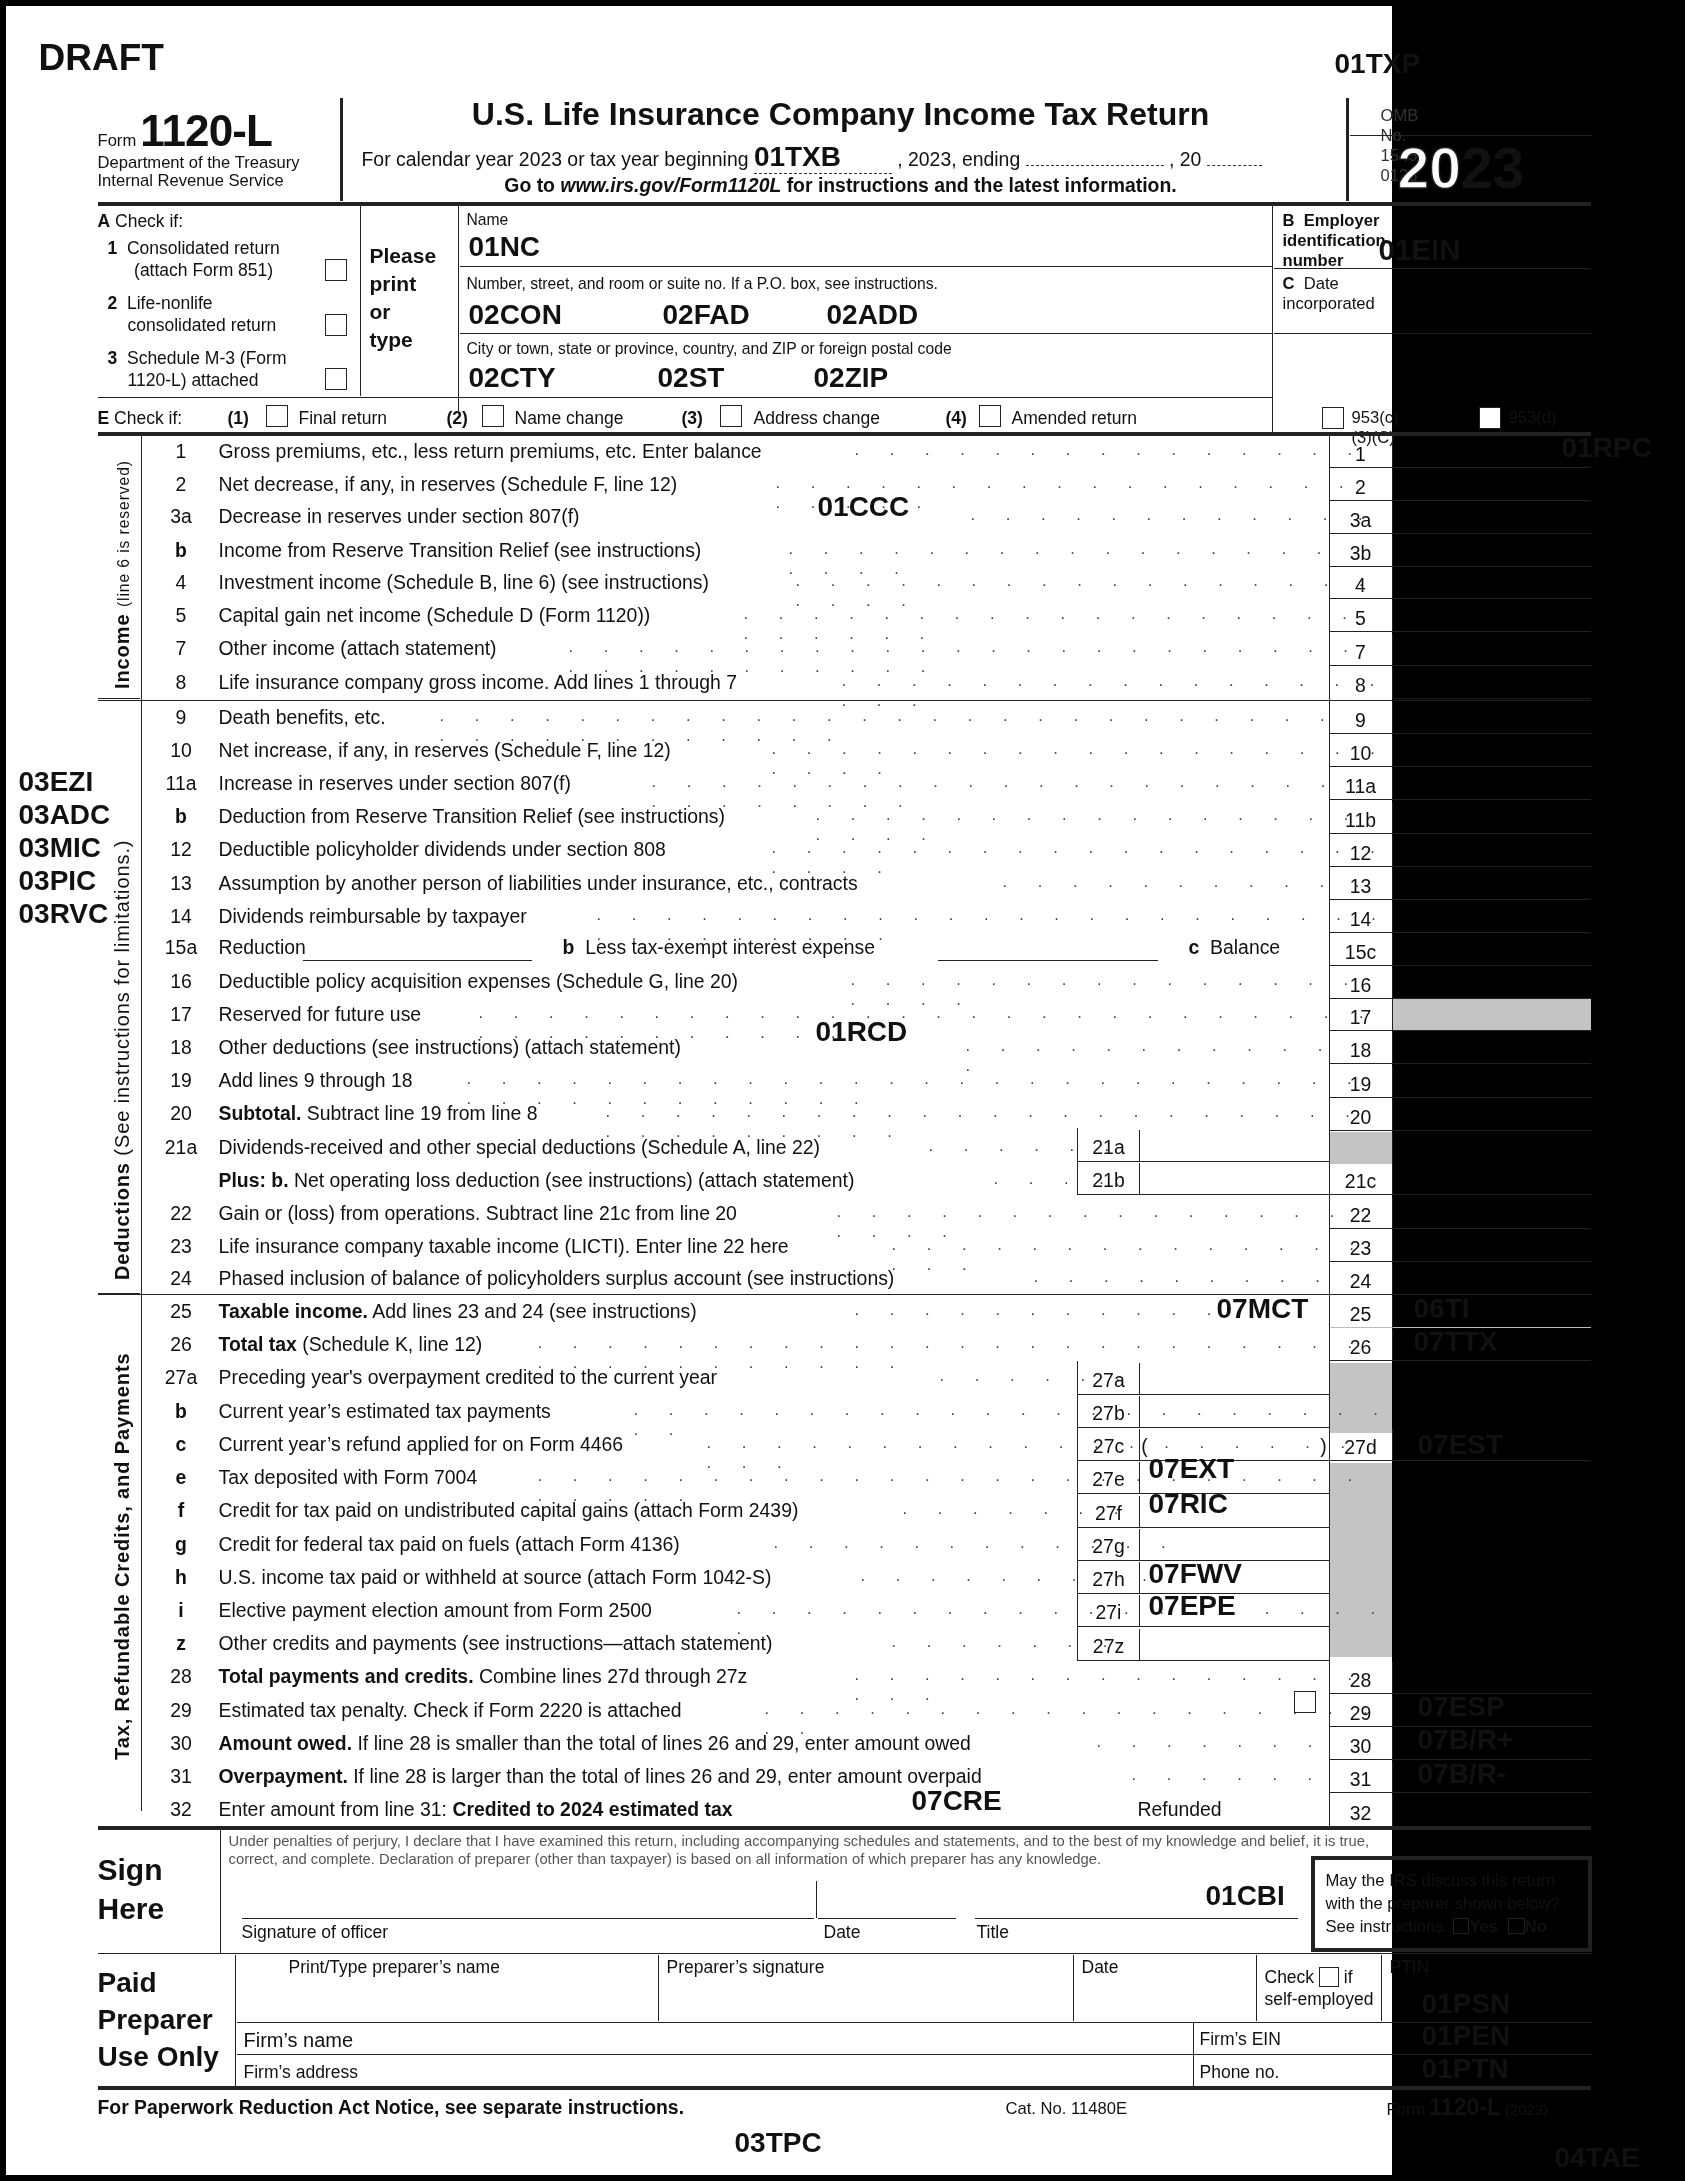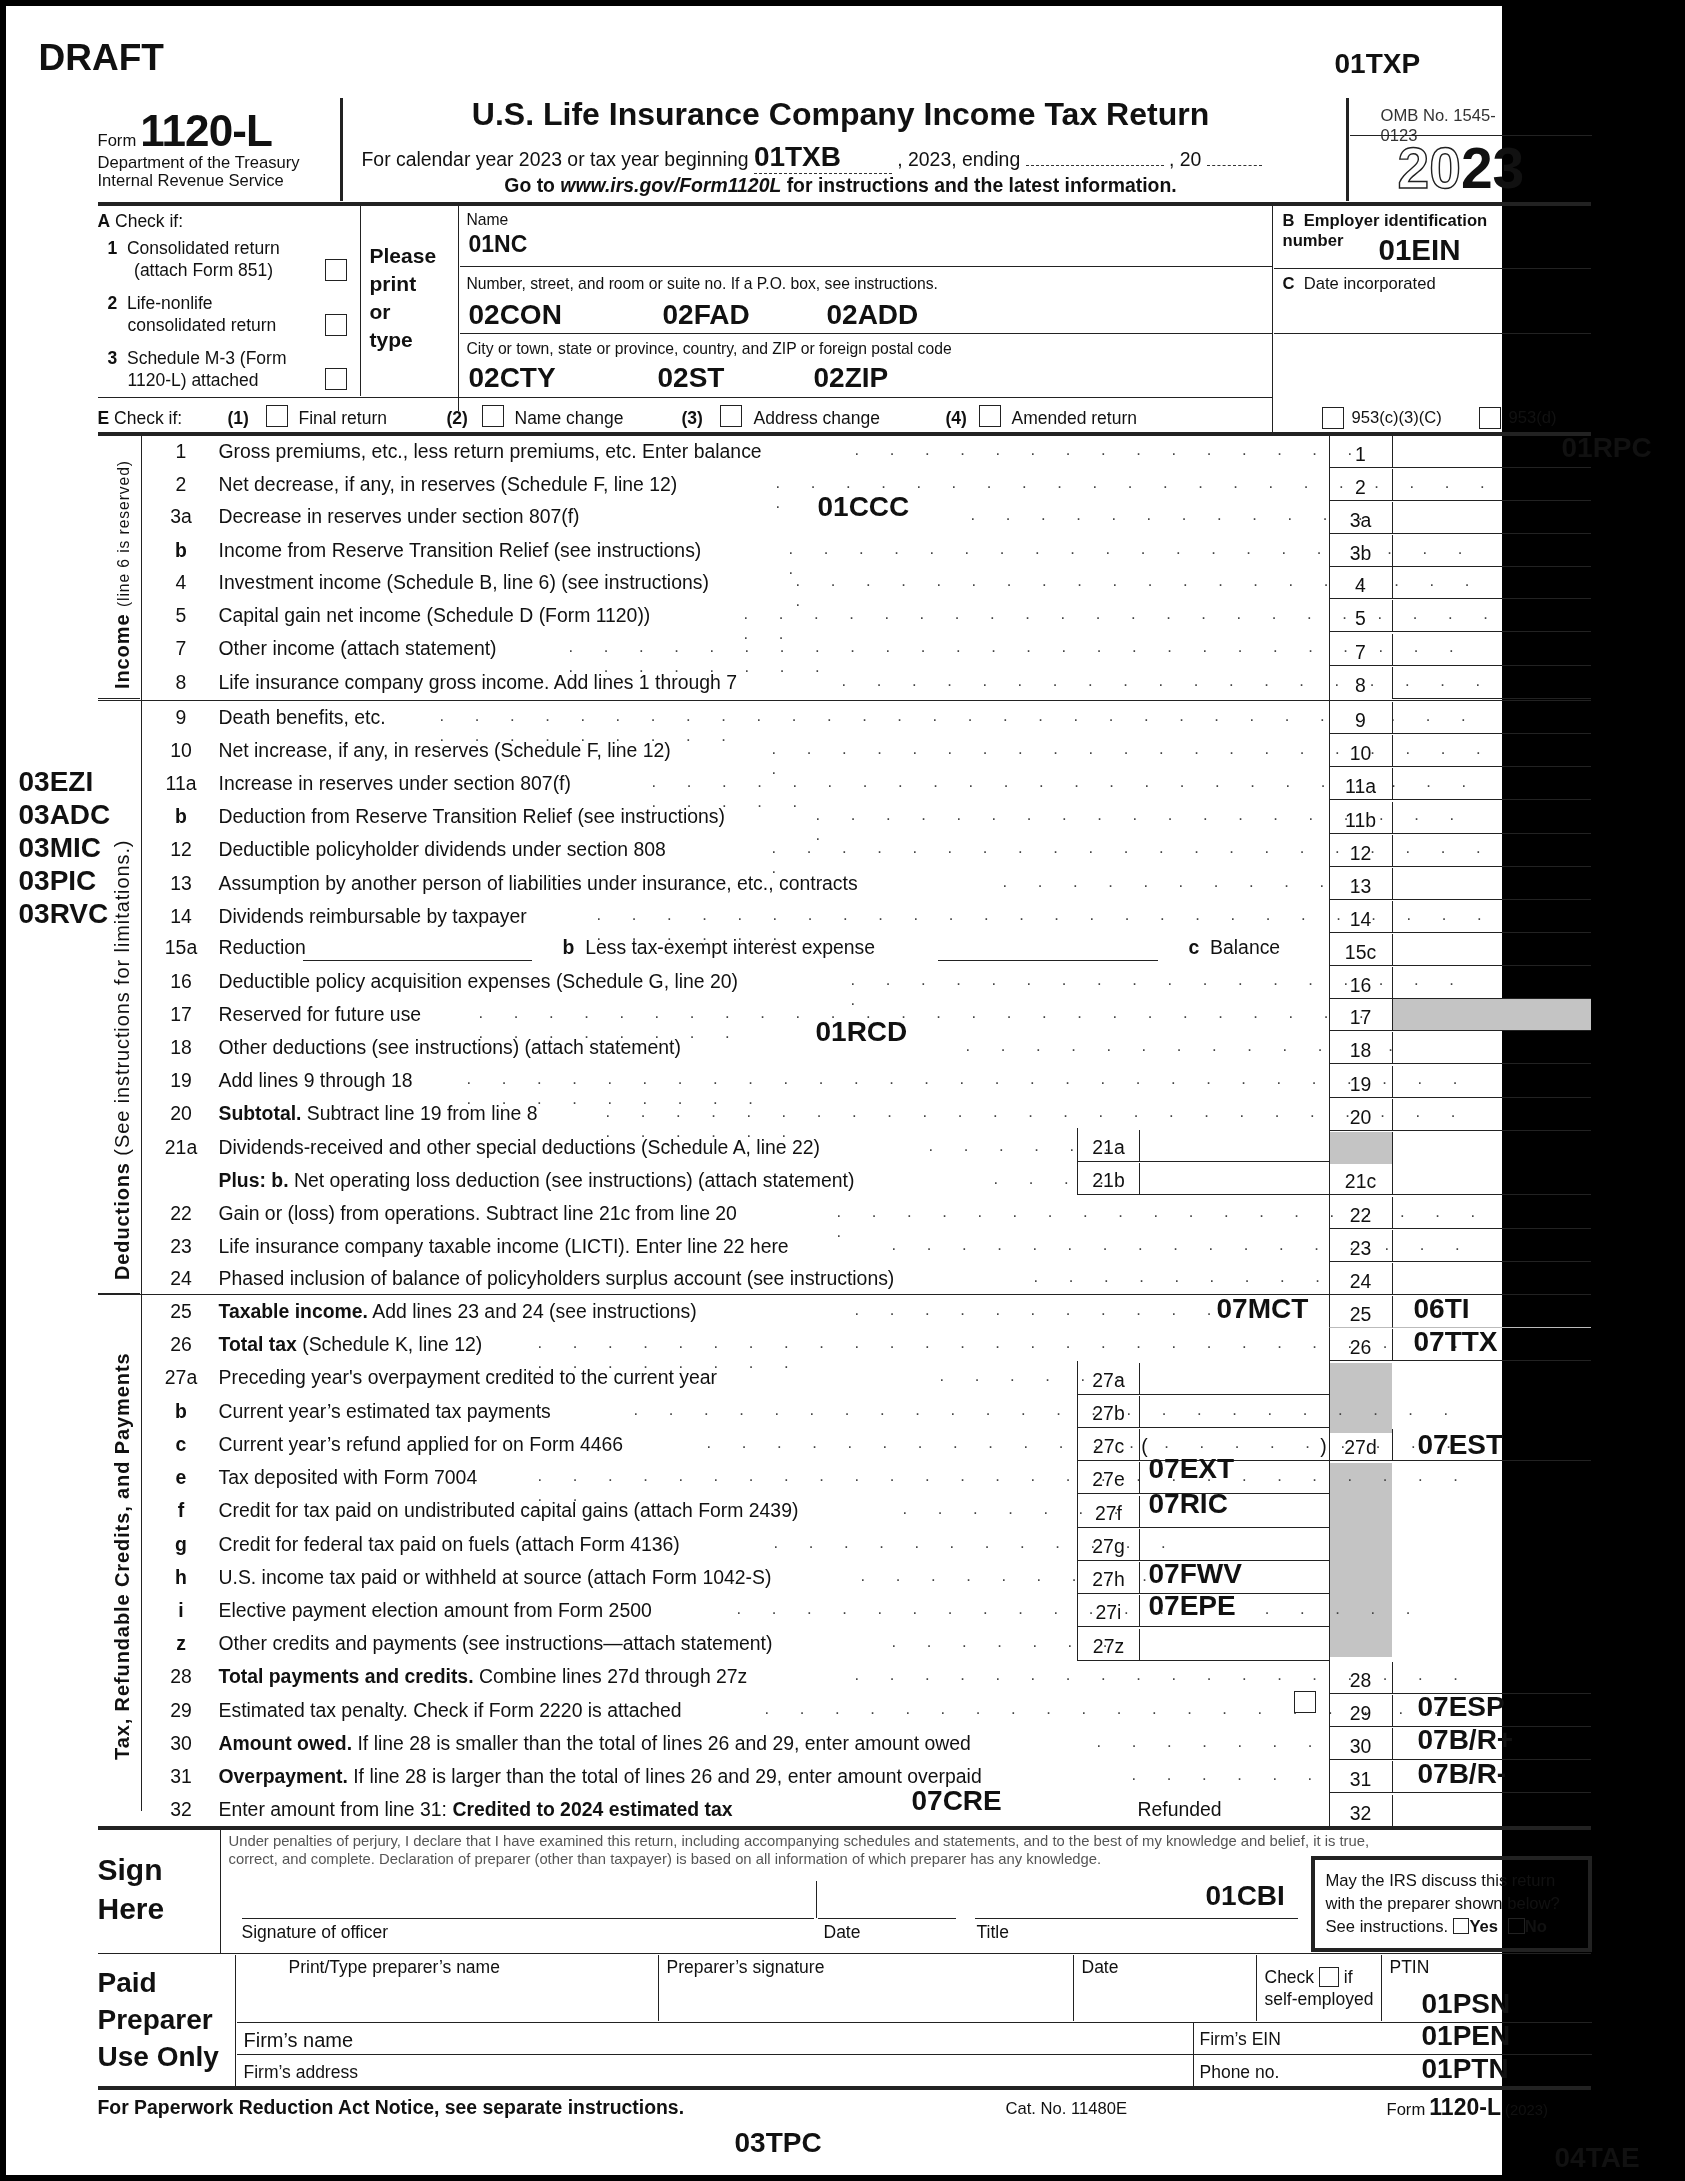--- a/index.html
+++ b/index.html
@@ -1,18 +1,18 @@
 <!DOCTYPE html>
 <html style="font-size:14.8px"><head>
 <meta charset="utf-8">
 <style>
   * { box-sizing: border-box; margin: 0; padding: 0; }
   html, body { width: 1685px; height: 2182px; background: #000; }
   body { position: relative; font-family: "Liberation Sans", sans-serif; color: #111; overflow: hidden; }
-  .page { position: absolute; left: 5.5px; top: 5.5px; width: 1496px; height: 2169px; background: #fff; }
+  .page { position: absolute; left: 5.5px; top: 5.5px; width: 1386px; height: 2169px; background: #fff; }
   .abs { position: absolute; }
   .code { font-family: "Liberation Sans", sans-serif; font-weight: bold; color: #111; white-space: nowrap; }
   .tiny { font-size: 15.7px; }
   .hline { position: absolute; height: 0; border-top: 1.8px solid #222; }
   .hthick { position: absolute; height: 0; border-top: 4.6px solid #222; }
   .vline { position: absolute; width: 0; border-left: 1.8px solid #222; }
   .vthick { position: absolute; width: 0; border-left: 3.7px solid #222; }
   .cb { position: absolute; width: 22px; height: 22px; border: 1.4px solid #222; background: #fff; }
   .rot { position: absolute; transform-origin: left top; transform: rotate(-90deg); white-space: nowrap; font-size: 20px; letter-spacing: 0.9px; }
   .row { position: absolute; left: 148px; height: 32px; font-size: 19.4px; white-space: nowrap; }
@@ -85,21 +85,21 @@
 
   <div class="abs" style="left:364px;top:236px;font-size:21px;font-weight:bold;line-height:28px;">
     <div>Please</div>
     <div>print</div>
     <div>or</div>
     <div>type</div>
   </div>
   <div class="vline" style="left:452px;top:198px;height:207px;"></div>
 
   <div class="abs tiny" style="left:461px;top:205px;">Name</div>
-  <div class="abs code" style="left:463px;top:225px;font-size:23px;">01NC</div>
+  <div class="abs code" style="left:463px;top:225px;font-size:28px;">01NC</div>
   <div class="hline" style="left:454px;top:260px;width:812px;"></div>
   <div class="abs tiny" style="left:461px;top:269px;">Number, street, and room or suite no. If a P.O. box, see instructions.</div>
   <div class="abs code" style="left:463px;top:293px;font-size:28px;">02CON</div>
   <div class="abs code" style="left:657px;top:293px;font-size:28px;">02FAD</div>
   <div class="abs code" style="left:821px;top:293px;font-size:28px;">02ADD</div>
   <div class="hline" style="left:454px;top:327px;width:812px;"></div>
   <div class="abs tiny" style="left:461px;top:334px;">City or town, state or province, country, and ZIP or foreign postal code</div>
   <div class="abs code" style="left:463px;top:356px;font-size:28px;">02CTY</div>
   <div class="abs code" style="left:652px;top:356px;font-size:28px;">02ST</div>
   <div class="abs code" style="left:808px;top:356px;font-size:28px;">02ZIP</div>

